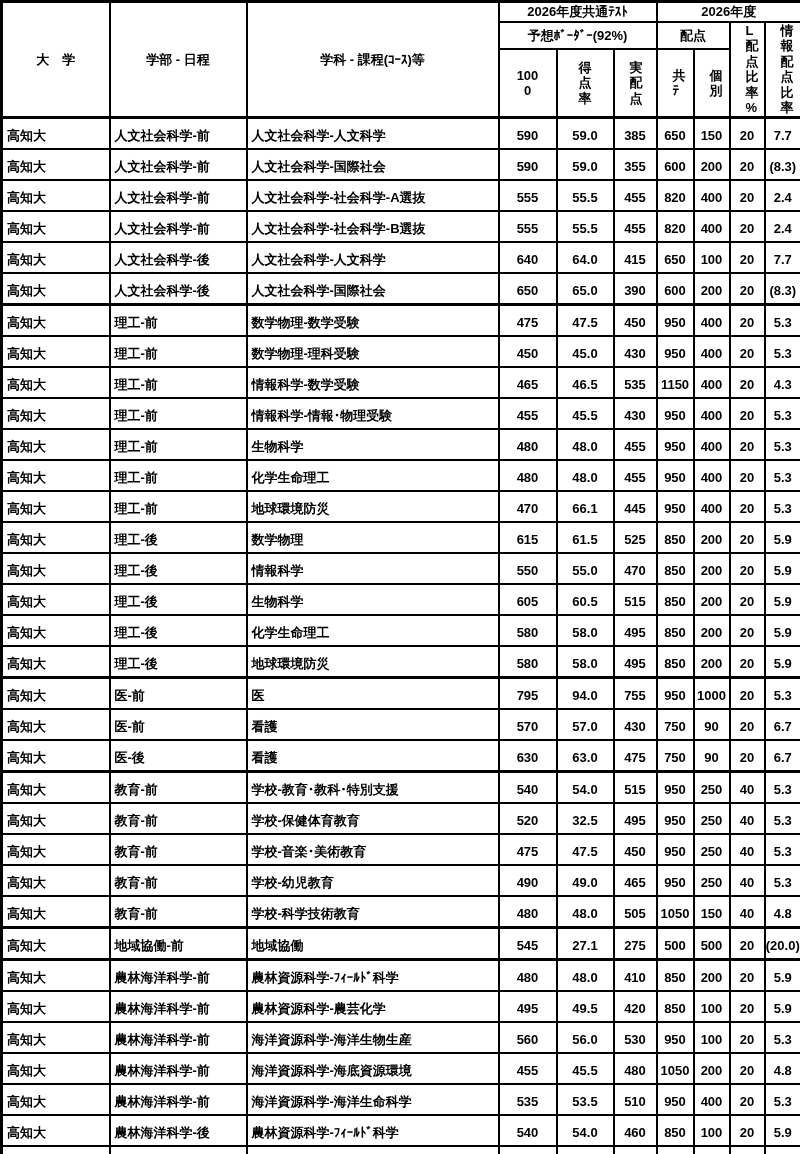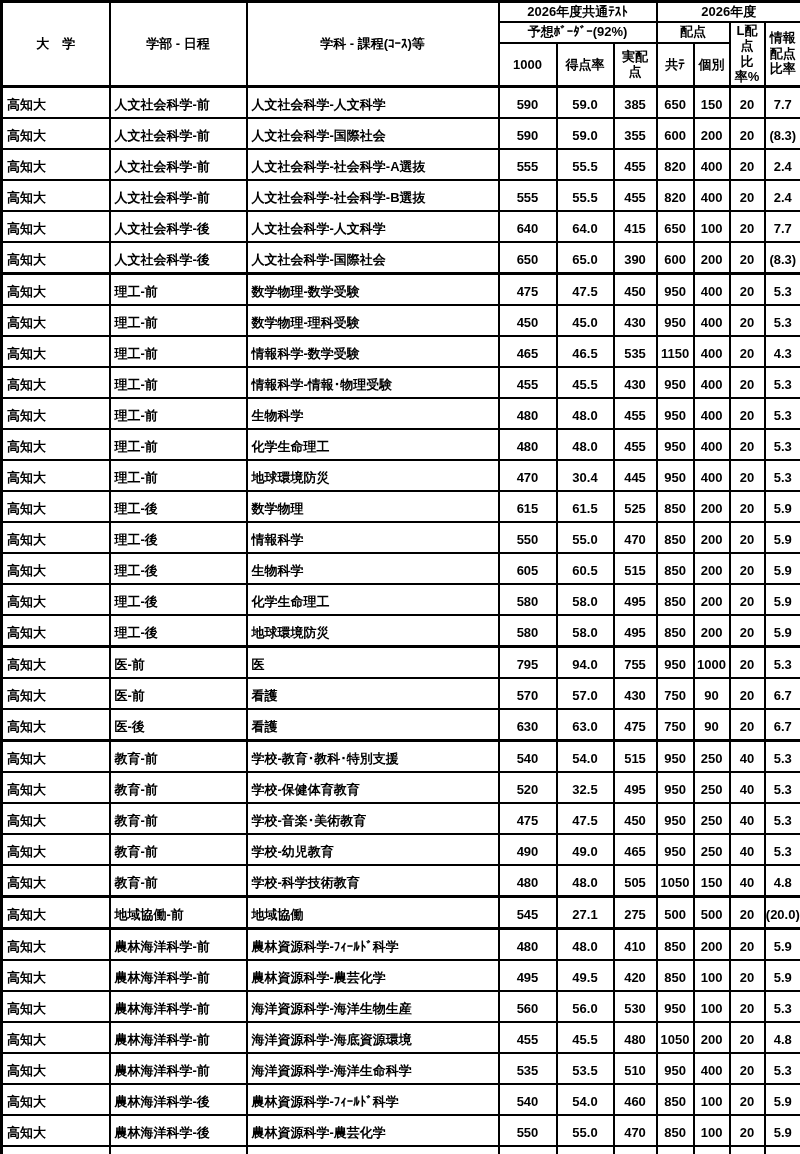--- a/index.html
+++ b/index.html
@@ -21,21 +21,21 @@
   }
   th, td {
     border: 2px solid #000;
     overflow: hidden;
   }
   thead th {
     font-size: 13px;
     font-weight: bold;
     text-align: center;
     vertical-align: middle;
-    padding: 0 4px;
+    padding: 0 15px;
     line-height: 1.2;
     word-break: break-all;
     line-break: anywhere;
   }
   thead tr.h-row-1 { height: 20px; }
   thead tr.h-row-2 { height: 20px; }
   thead tr.h-row-3 { height: 41px; }
   thead { border-bottom: 3px solid #000; }
   tbody td {
     height: 24px;
@@ -238,21 +238,21 @@
     <td class="cell-num">950</td>
     <td class="cell-num">400</td>
     <td class="cell-num">20</td>
     <td class="cell-num">5.3</td>
   </tr>
       <tr>
     <td class="cell-text">高知大</td>
     <td class="cell-text">理工-前</td>
     <td class="cell-text">地球環境防災</td>
     <td class="cell-num">470</td>
-    <td class="cell-num">30.4</td>
+    <td class="cell-num">66.1</td>
     <td class="cell-num">445</td>
     <td class="cell-num">950</td>
     <td class="cell-num">400</td>
     <td class="cell-num">20</td>
     <td class="cell-num">5.3</td>
   </tr>
       <tr>
     <td class="cell-text">高知大</td>
     <td class="cell-text">理工-後</td>
     <td class="cell-text">数学物理</td>

